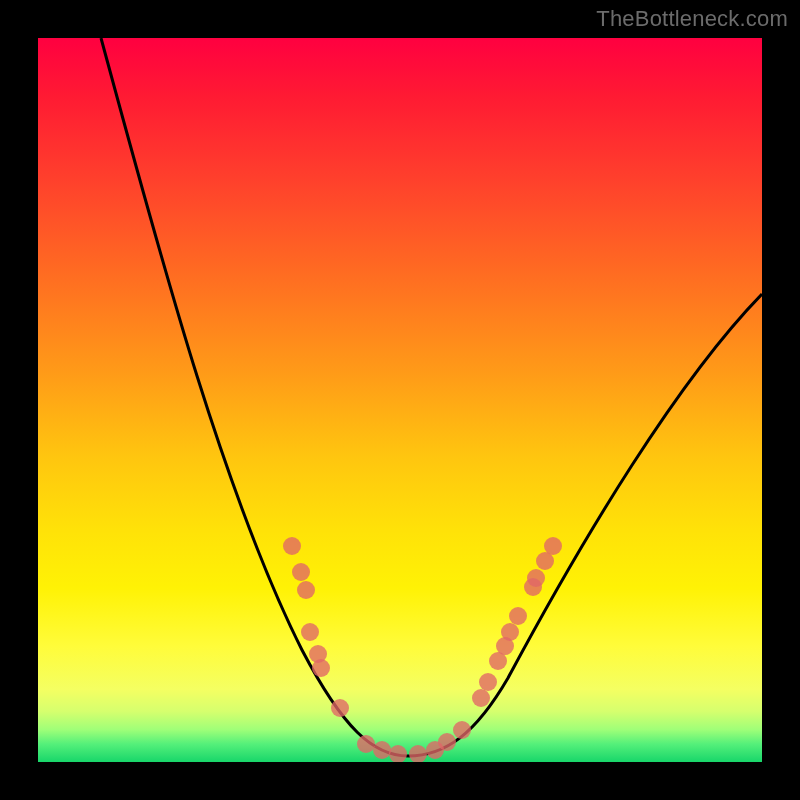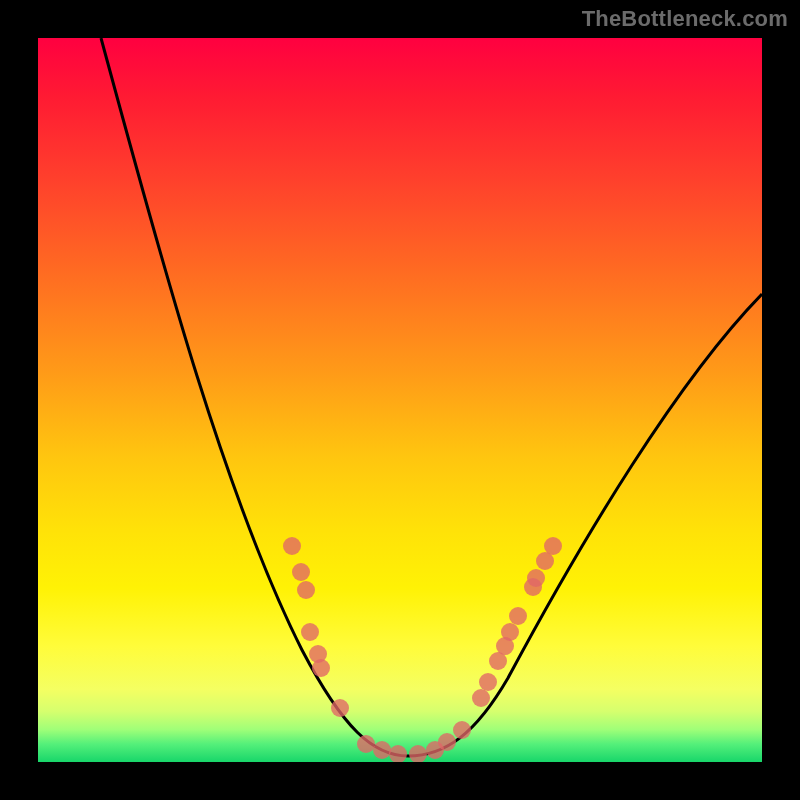--- a/index.html
+++ b/index.html
@@ -44,21 +44,21 @@
       #18d66a 100%
     );
   }
   .watermark {
     position: absolute;
     top: 6px;
     right: 12px;
     color: #6b6b6b;
     font-size: 22px;
     letter-spacing: 0.2px;
-    font-weight: 700;
+    font-weight: 400;
   }
   svg.curve {
     position: absolute;
     left: 0;
     top: 0;
     width: 724px;
     height: 724px;
   }
 </style>
 </head>

